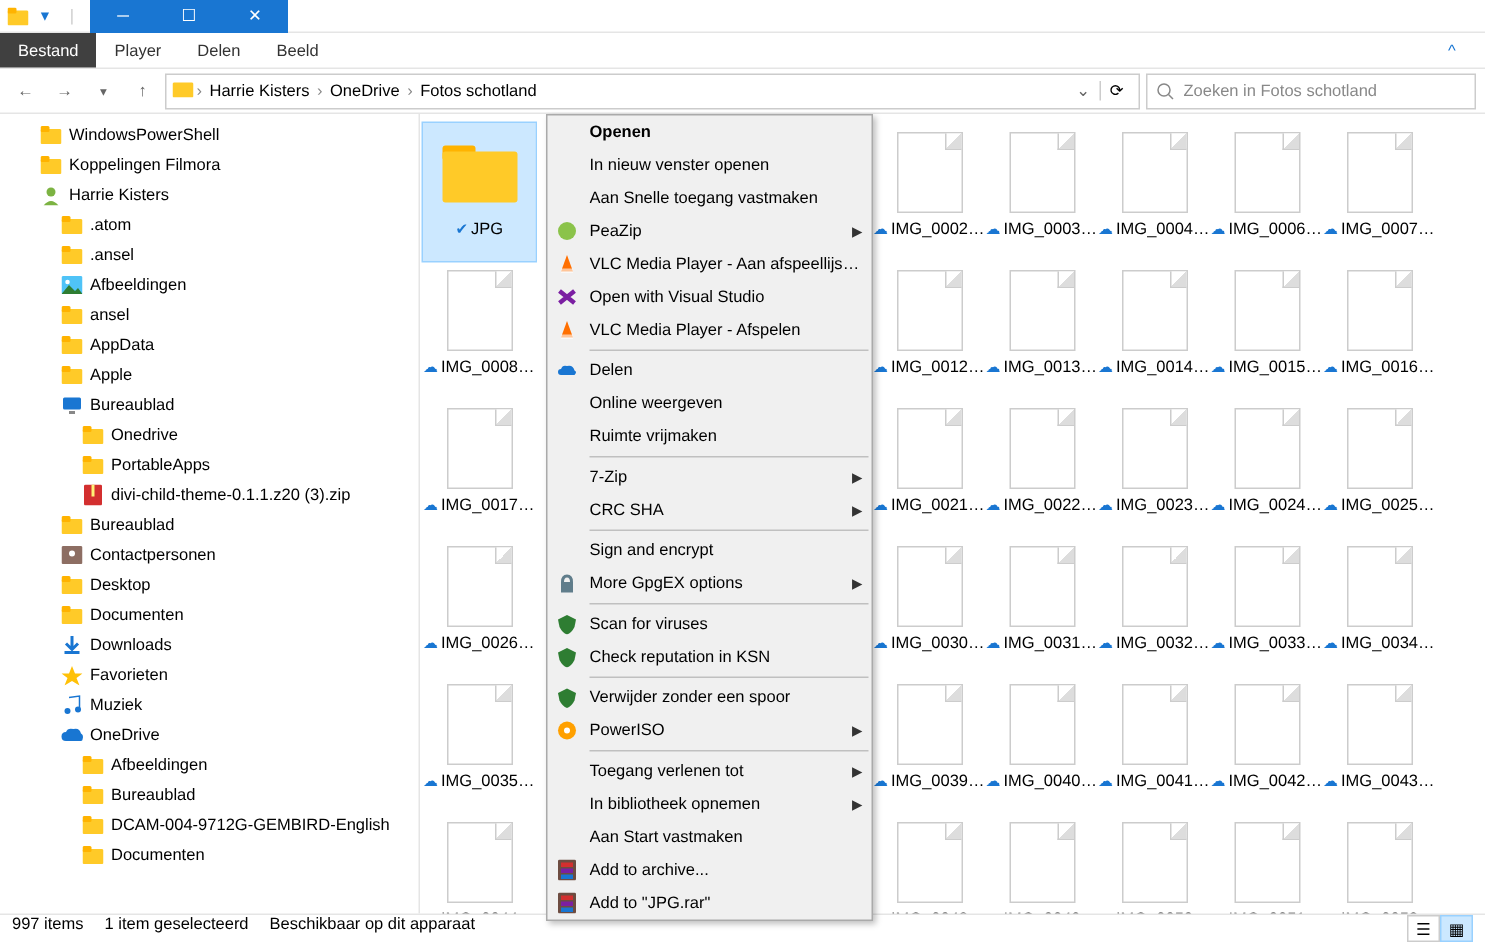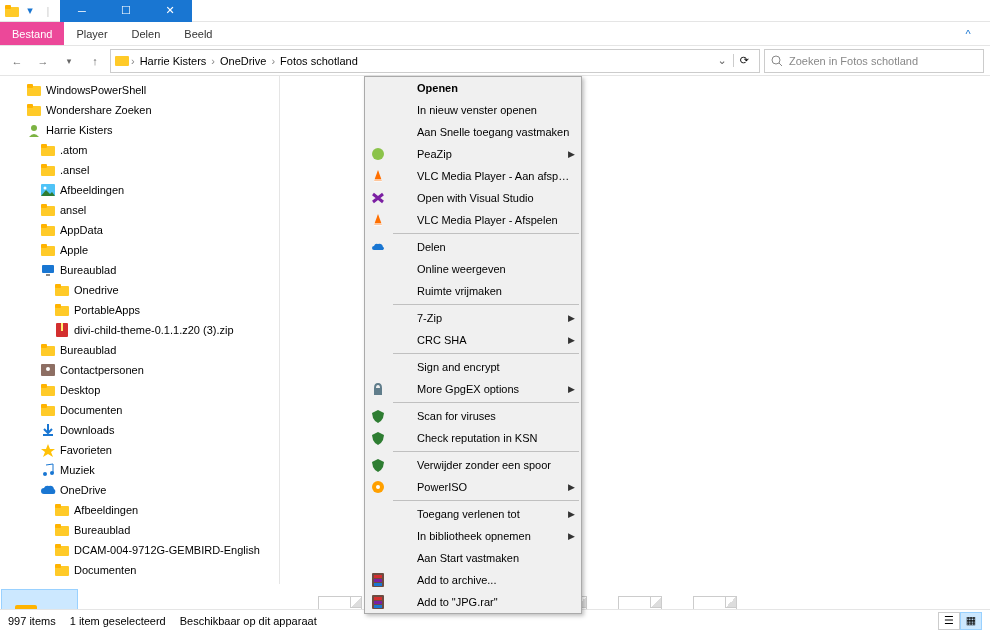--- a/index.html
+++ b/index.html
@@ -10,38 +10,38 @@
 .titlebar .qat { display:flex; align-items:center; gap:2px; padding:0 4px; }
 .titlebar .qat .icon { width:16px; height:16px; display:flex; align-items:center; justify-content:center; }
 .titlebar .title { flex:1; padding-left:6px; }
 .winctrl { display:flex; }
 .winctrl div { width:44px; height:22px; display:flex; align-items:center; justify-content:center; color:#1976d2; background:#1976d2; }
 .winctrl div svg, .winctrl div span { color:#fff; }
 .winctrl .close { background:#1976d2; }
 
 
 .ribbon { height:24px; background:#fff; display:flex; align-items:stretch; border-bottom:1px solid #e5e5e5; }
-.ribbon .filetab { background:#ec4899; color:#fff; padding:0 12px; display:flex; align-items:center; }
+.ribbon .filetab { background:#404040; color:#fff; padding:0 12px; display:flex; align-items:center; }
 .ribbon .tab { padding:0 12px; display:flex; align-items:center; color:#333; }
 .ribbon .help { margin-left:auto; width:44px; display:flex; align-items:center; justify-content:center; }
 
 
 .navrow { height:30px; display:flex; align-items:center; padding:2px 6px; gap:4px; border-bottom:1px solid #e5e5e5; }
 .navrow .navbtn { width:22px; height:22px; display:flex; align-items:center; justify-content:center; color:#666; }
 .navrow .breadcrumb { flex:1; height:24px; border:1px solid #ccc; display:flex; align-items:center; padding:0 4px; gap:2px; }
 .navrow .breadcrumb .crumb { padding:0 3px; }
 .navrow .breadcrumb .sep { color:#888; }
 .navrow .breadcrumb .spacer { flex:1; }
 .navrow .breadcrumb .drop { color:#666; padding:0 4px; }
 .navrow .breadcrumb .refresh { border-left:1px solid #ccc; padding:0 6px; }
 .navrow .search { width:220px; height:24px; border:1px solid #ccc; display:flex; align-items:center; padding:0 6px; gap:6px; color:#888; }
 .navrow .search svg { flex-shrink:0; }
 
 
-.body { display:flex; height:540px;flex-direction:column; }
+.body { display:flex; height:540px; }
 .tree { width:280px; border-right:1px solid #e5e5e5; overflow:hidden; padding:4px 0; }
 .tree .node { display:flex; align-items:center; height:20px; padding-right:4px; white-space:nowrap; }
 .tree .node .icon { width:16px; height:16px; margin-right:4px; display:flex; align-items:center; justify-content:center; flex-shrink:0; }
 .tree .lvl1 { padding-left:26px; }
 .tree .lvl2 { padding-left:40px; }
 .tree .lvl3 { padding-left:54px; }
 
 .content { flex:1; overflow:hidden; position:relative; }
 .grid { display:flex; flex-wrap:wrap; padding:6px 2px; gap:0; align-content:flex-start; }
 .item { width:75px; height:92px; display:flex; flex-direction:column; align-items:center; padding-top:4px; }
@@ -53,27 +53,27 @@
 .item .label .cloud { color:#1976d2; font-size:10px; }
 .item .label span.name { white-space:nowrap; overflow:hidden; text-overflow:ellipsis; }
 
 
 .folderbig { width:54px; height:44px; }
 
 
 .ctxmenu { position:absolute; left:364px; top:76px; width:218px; background:#f0f0f0; border:1px solid #aaa; box-shadow:2px 2px 4px rgba(0,0,0,0.25); z-index:10; }
 .ctxmenu .row { display:flex; align-items:center; height:22px; padding:0 6px 0 4px; position:relative; }
 .ctxmenu .row .icn { width:18px; height:18px; margin-right:6px; display:flex; align-items:center; justify-content:center; flex-shrink:0; }
-.ctxmenu .row .lbl { flex:1; white-space:nowrap; overflow:hidden; text-overflow:ellipsis;margin-left:24px; }
+.ctxmenu .row .lbl { flex:1; white-space:nowrap; overflow:hidden; text-overflow:ellipsis; }
 .ctxmenu .row .arrow { color:#333; font-size:9px; }
 .ctxmenu .row.bold .lbl { font-weight:600; }
 .ctxmenu .sep { height:1px; background:#c0c0c0; margin:2px 2px 2px 28px; }
 
 
-.status { position:absolute; bottom:0; left:0; right:0; height:22px; border-top:1px solid #e5e5e5; display:flex; align-items:center; padding:0 8px; gap:14px; background:#fff; }
+.status { position:absolute; bottom:0; left:0; right:0; height:22px; border-top:1px solid #e5e5e5; display:flex; padding:0 8px; gap:14px; background:#fff; }
 .status .spacer { flex:1; }
 .status .viewsw { display:flex; gap:0; }
 .status .viewsw div { width:22px; height:18px; border:1px solid #ccc; display:flex; align-items:center; justify-content:center; }
 .status .viewsw .active { background:#cce8ff; border-color:#99d1ff; }
 
 
 .folder-y { fill:#ffca28; }
 .folder-o { fill:#ffb300; }
 </style>
 </head>
@@ -150,21 +150,21 @@
         </span>
         <span>WindowsPowerShell</span>
       </div>
       <div class="node lvl1">
         <span class="icon">
           <svg width="14" height="12">
             <rect class="folder-y" x="0" y="2" width="14" height="10" rx="1"></rect>
             <rect class="folder-o" x="0" y="0" width="6" height="4" rx="1"></rect>
           </svg>
         </span>
-        <span>Wondershare Zoeken</span>
+        <span>Koppelingen Filmora</span>
       </div>
       <div class="node lvl1">
         <span class="icon">
           <svg width="14" height="14">
             <circle cx="7" cy="5" r="3" fill="#7cb342"></circle>
             <path d="M2 14 Q7 8 12 14" fill="#7cb342"></path>
           </svg>
         </span>
         <span>Harrie Kisters</span>
       </div>

